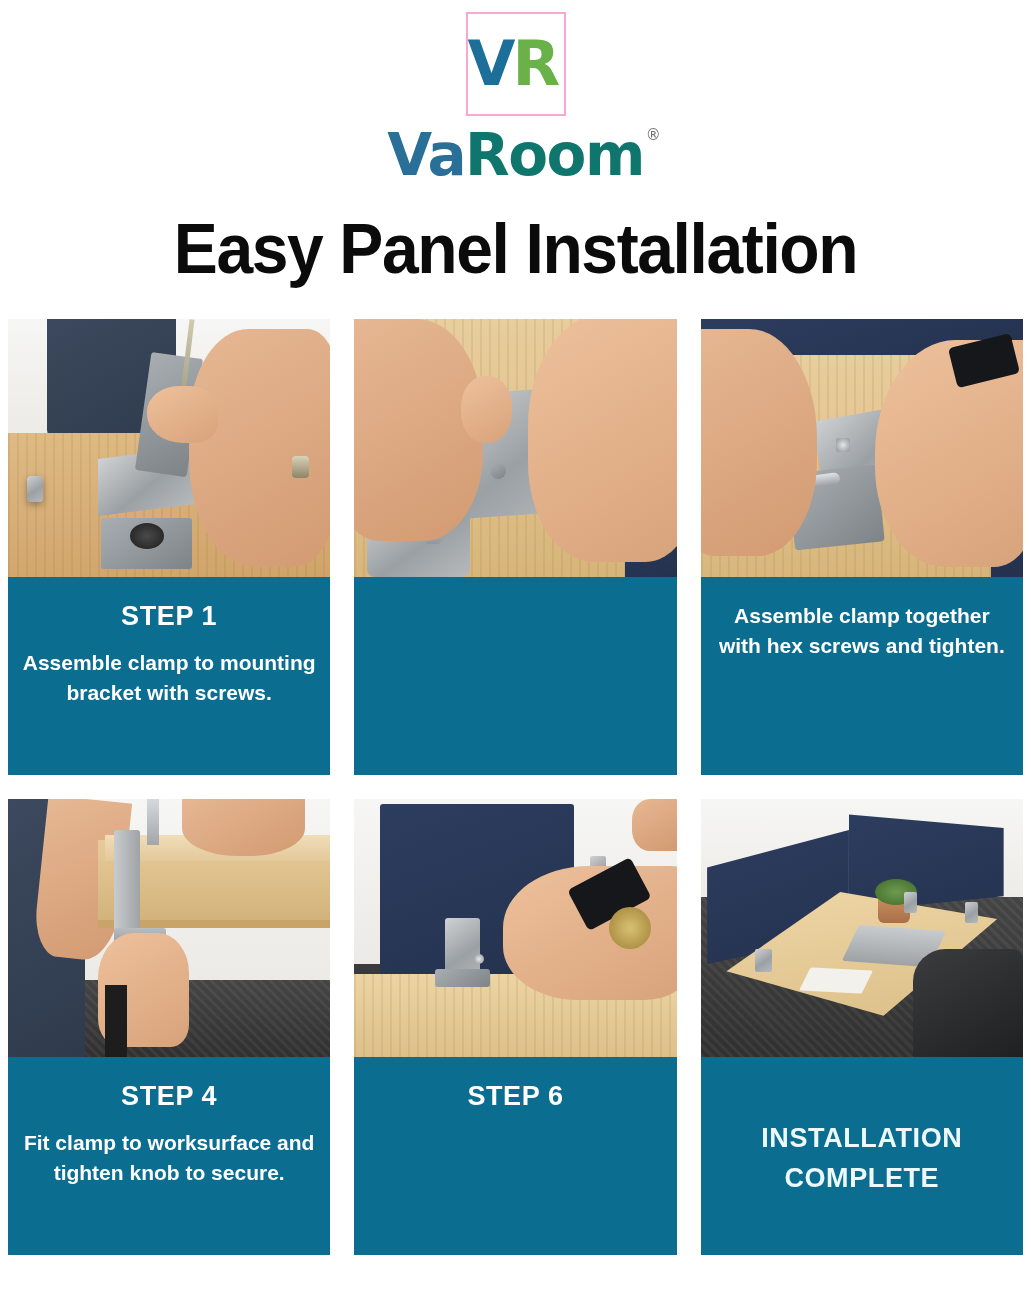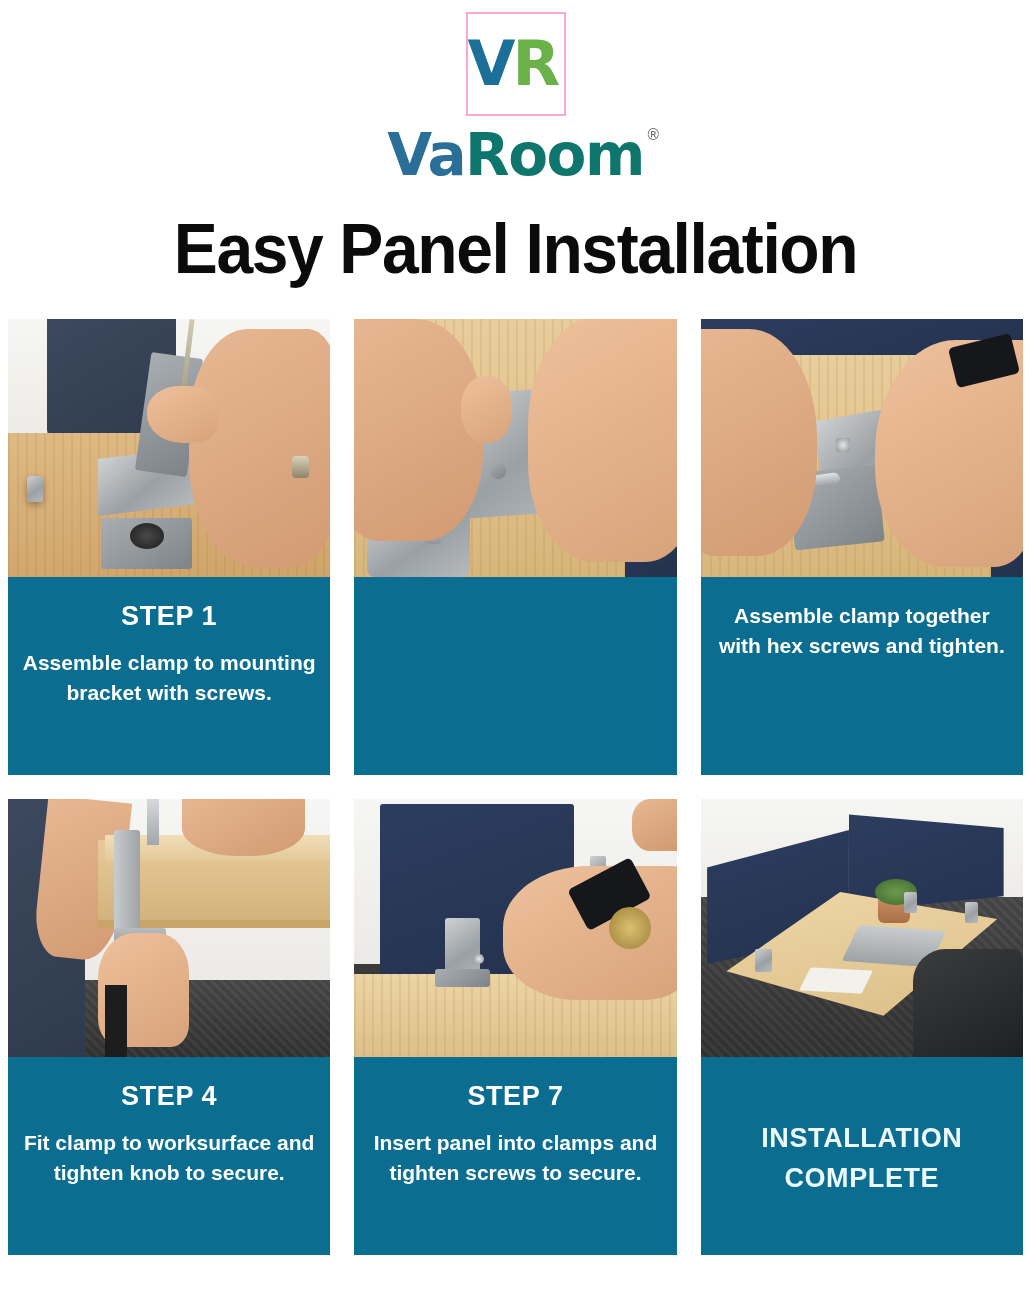--- a/index.html
+++ b/index.html
@@ -250,22 +250,21 @@
       <div class="abs metal" style="left:28%;top:46%;width:11%;height:26%;border-radius:3px;"></div>
       <div class="abs metal-d" style="left:25%;top:66%;width:17%;height:7%;border-radius:3px;"></div>
       <div class="abs" style="left:37%;top:60%;width:10px;height:10px;background:radial-gradient(#e6e9eb,#8b8f93);border-radius:50%;"></div>
       <div class="abs metal" style="left:73%;top:22%;width:5%;height:12%;border-radius:2px;"></div>
       <div class="abs skin2" style="right:-4%;top:26%;width:58%;height:52%;border-radius:46% 10% 24% 40%;"></div>
       <div class="abs skin" style="right:0;top:0;width:14%;height:20%;border-radius:40% 0 0 40%;"></div>
       <div class="abs watch" style="right:10%;top:28%;width:22%;height:18%;transform:rotate(-28deg);"></div>
       <div class="abs rnd" style="right:8%;top:42%;width:42px;height:42px;background:radial-gradient(#d9c071,#9c8037);"></div>
     </div>
     <div class="caption">
-      <div class="caption-title">STEP 7</div>
-      <div class="caption-body">Insert panel into clamps and tighten screws to secure.</div>
+      <div class="caption-title">STEP 6</div>
     </div>
   </div>
 
   <div class="step-card">
     <div class="photo">
       <div class="abs wall" style="height:46%;"></div>
       <div class="abs carpet spk" style="height:62%;"></div>
       <div class="abs navy" style="left:2%;top:12%;width:44%;height:52%;clip-path:polygon(0 28%,100% 0,100% 78%,0 100%);"></div>
       <div class="abs navy" style="left:46%;top:6%;width:48%;height:44%;clip-path:polygon(0 0,100% 12%,100% 72%,0 86%);"></div>
       <div class="abs" style="left:8%;top:36%;width:84%;height:48%;background:linear-gradient(170deg,#eed6a6,#dcbf88);clip-path:polygon(42% 0,100% 22%,58% 100%,0 64%);"></div>

